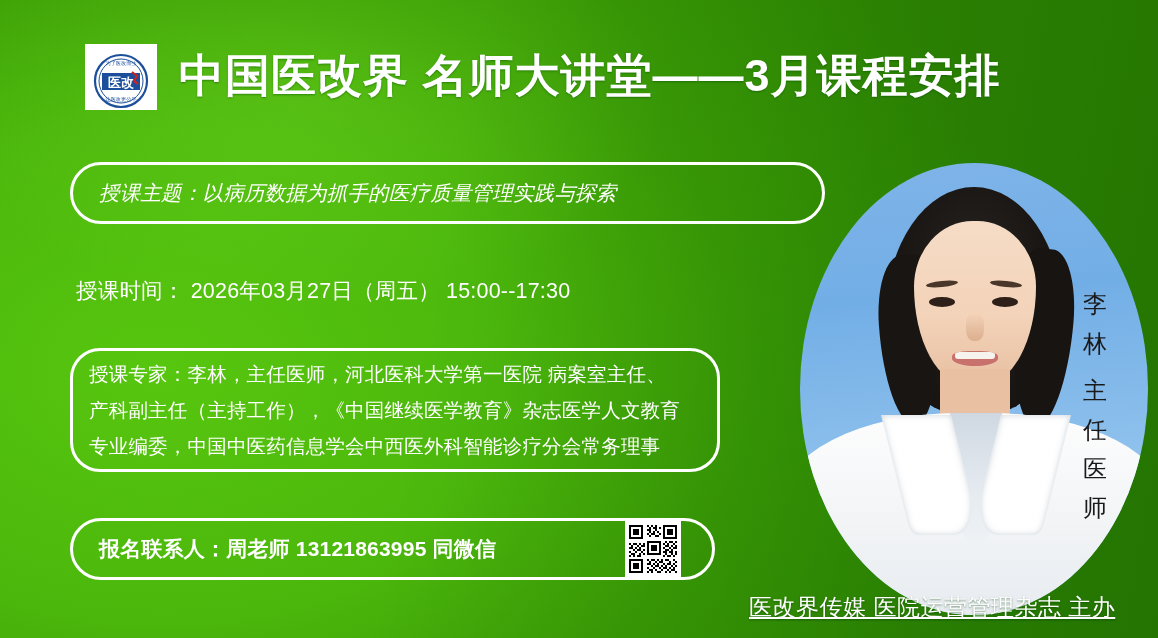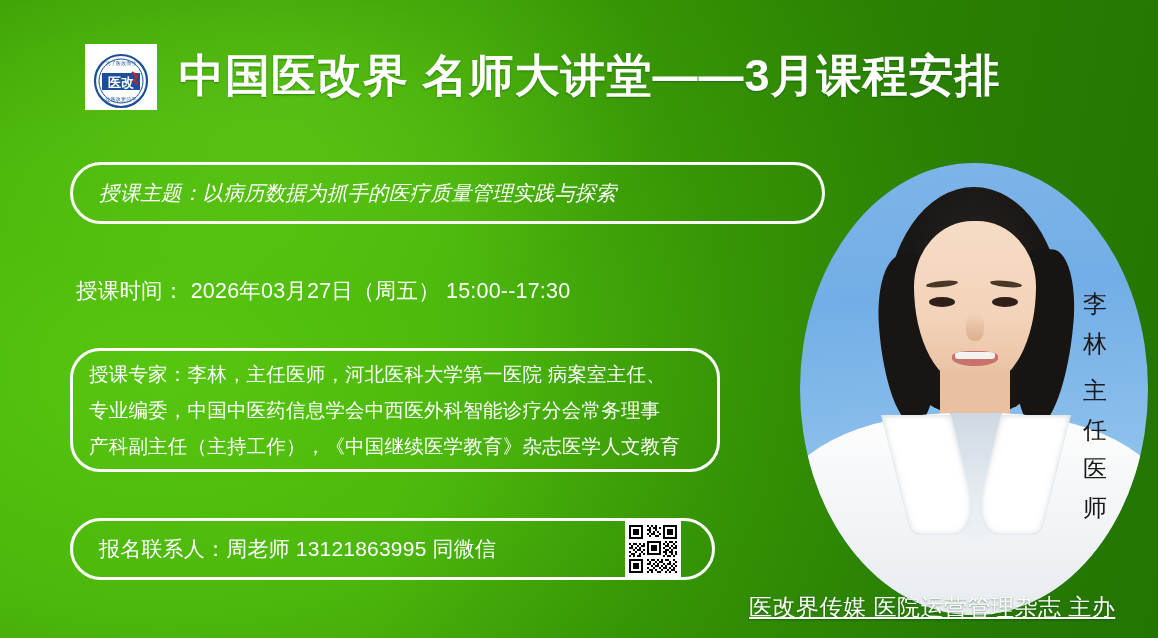--- a/index.html
+++ b/index.html
@@ -116,20 +116,21 @@
   }
 
   #box-contact {
     left: 70px; top: 518px;
     width: 645px; height: 62px;
     border-radius: 32px;
     padding: 0 26px;
     flex-direction: row;
     align-items: center;
     justify-content: flex-start;
+    font-weight: bold;
   }
   #box-contact .line { font-size: 21px; }
 
   .qr {
     position: absolute;
     left: 625px; top: 521px;
     width: 56px; height: 56px;
     background: #ffffff;
     z-index: 7;
     padding: 2px;
@@ -304,22 +305,22 @@
   </div>
 
   <div class="rbox" id="box-topic">
     <div class="line">授课主题：以病历数据为抓手的医疗质量管理实践与探索</div>
   </div>
 
   <div id="line-time">授课时间： 2026年03月27日（周五）  15:00--17:30</div>
 
   <div class="rbox" id="box-expert">
     <div class="line">授课专家：李林，主任医师，河北医科大学第一医院 病案室主任、</div>
+    <div class="line">产科副主任（主持工作），《中国继续医学教育》杂志医学人文教育</div>
     <div class="line">专业编委，中国中医药信息学会中西医外科智能诊疗分会常务理事</div>
-    <div class="line">产科副主任（主持工作），《中国继续医学教育》杂志医学人文教育</div>
   </div>
 
   <div class="rbox" id="box-contact">
     <div class="line">报名联系人：周老师  13121863995  同微信</div>
   </div>
 
   <div class="qr">
     <svg width="52" height="52" viewBox="0 0 26 26" shape-rendering="crispEdges">
       <rect width="26" height="26" fill="#ffffff"></rect>
       <g fill="#000000">

